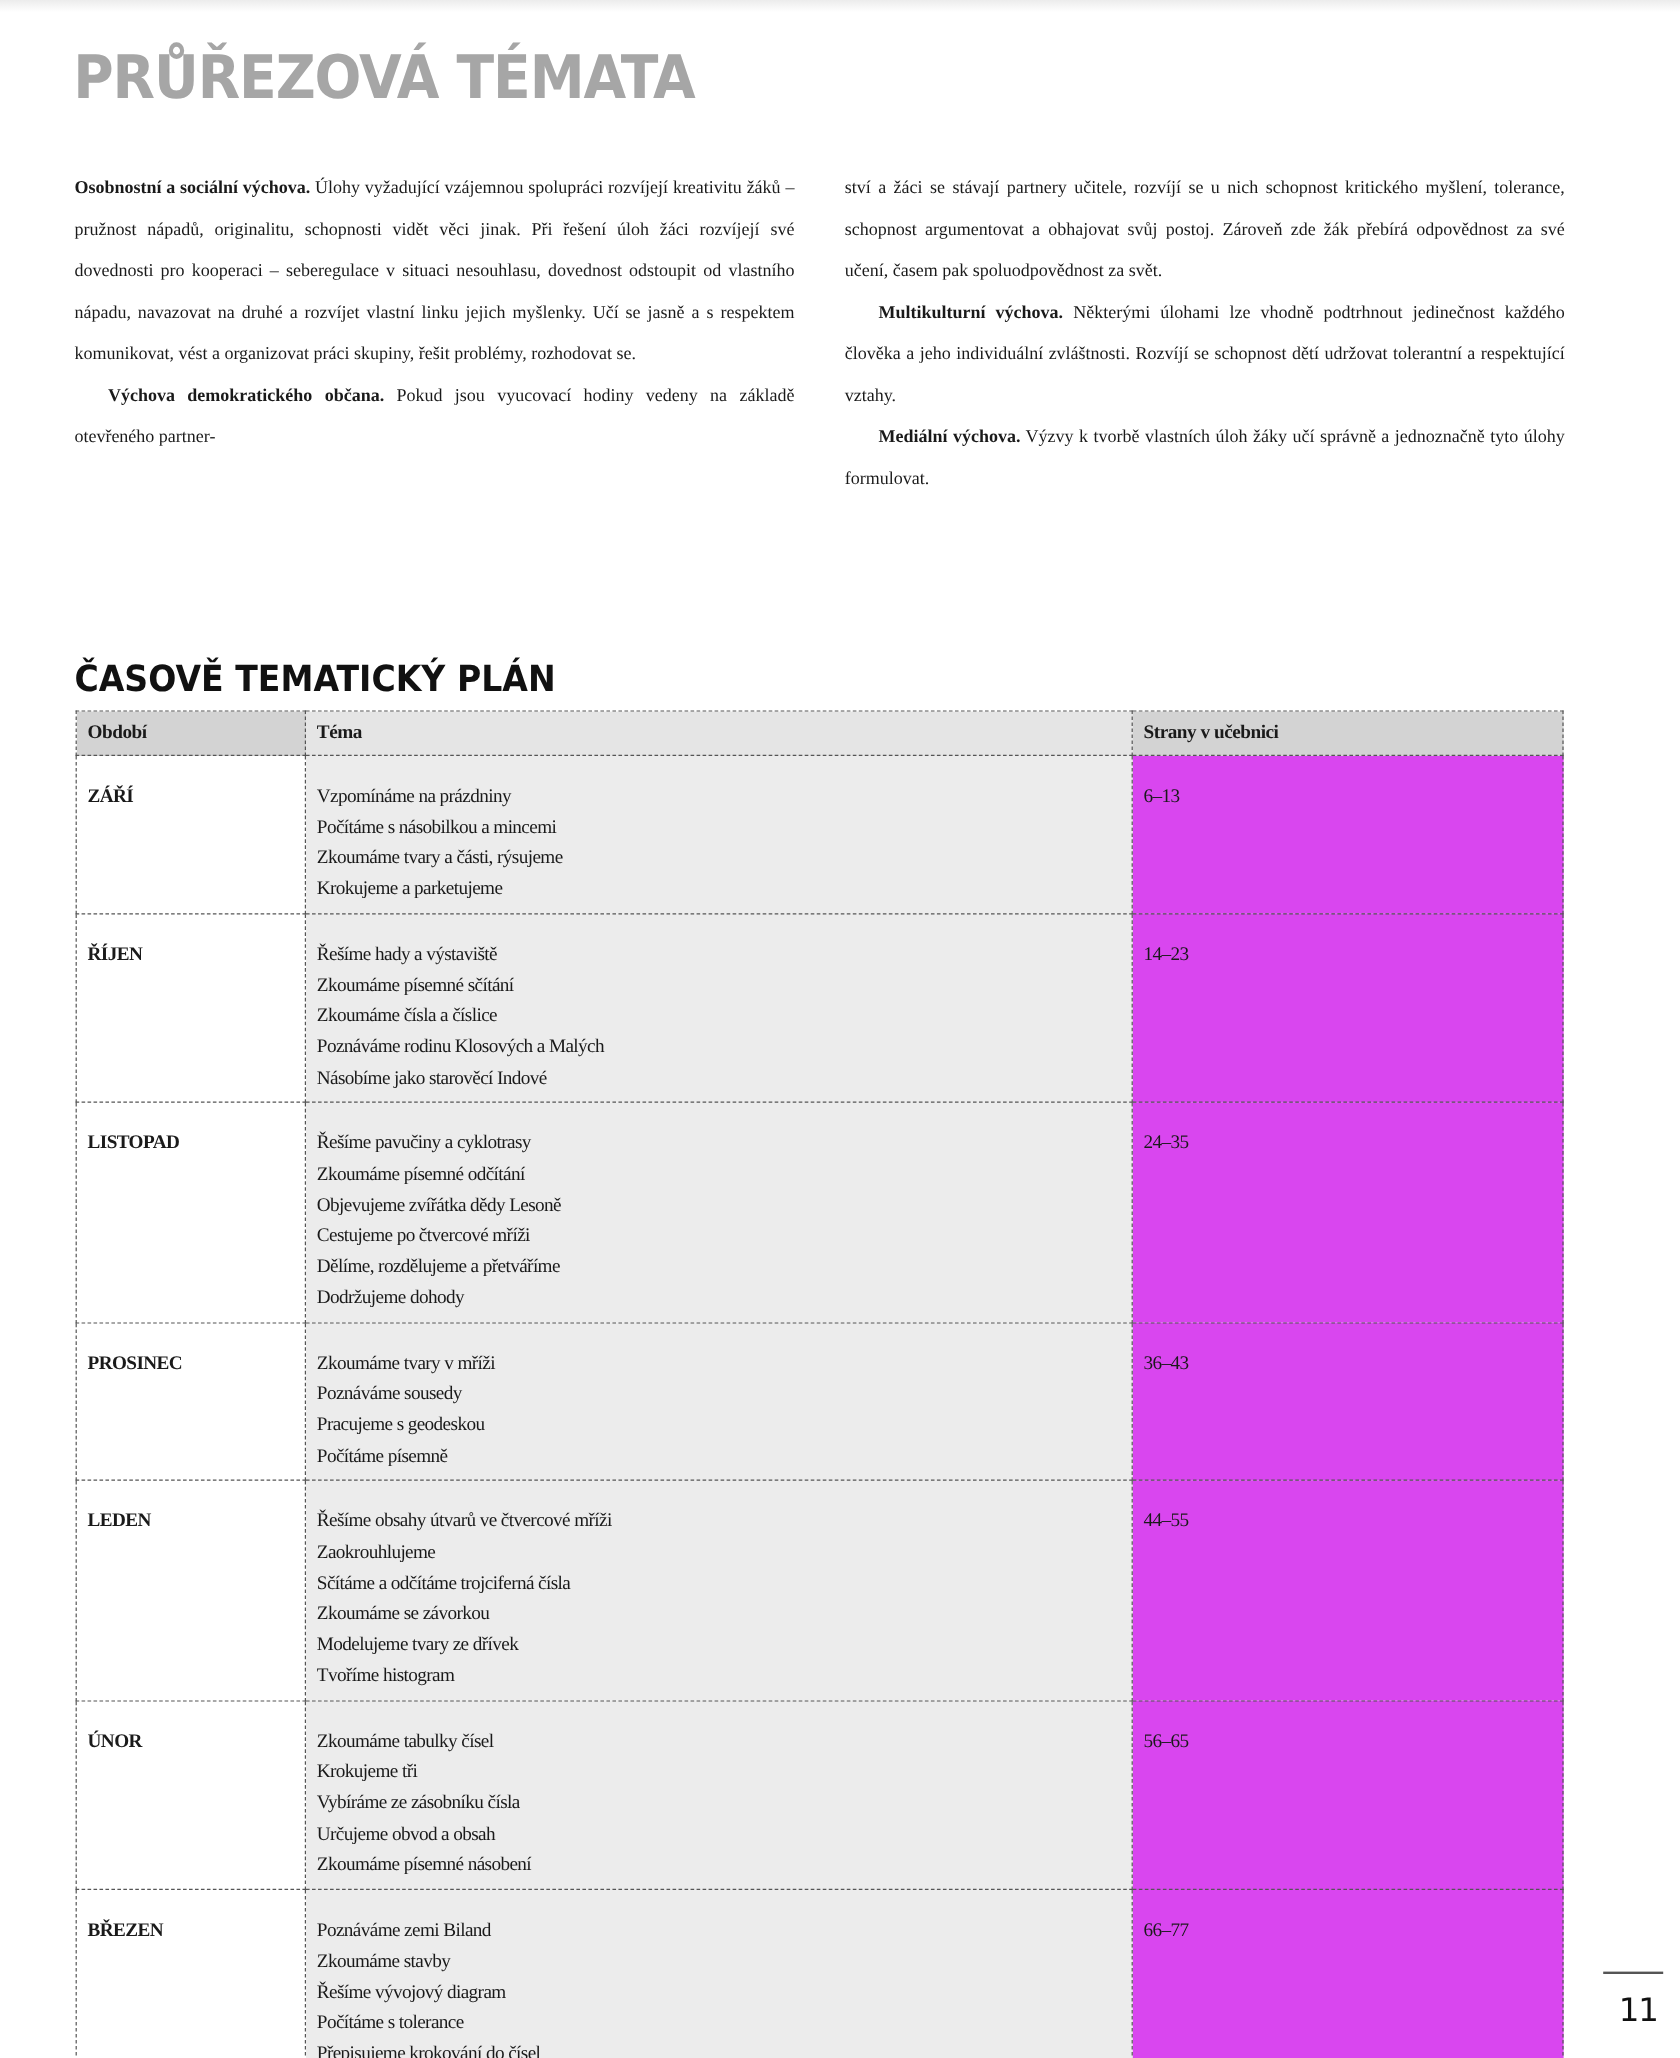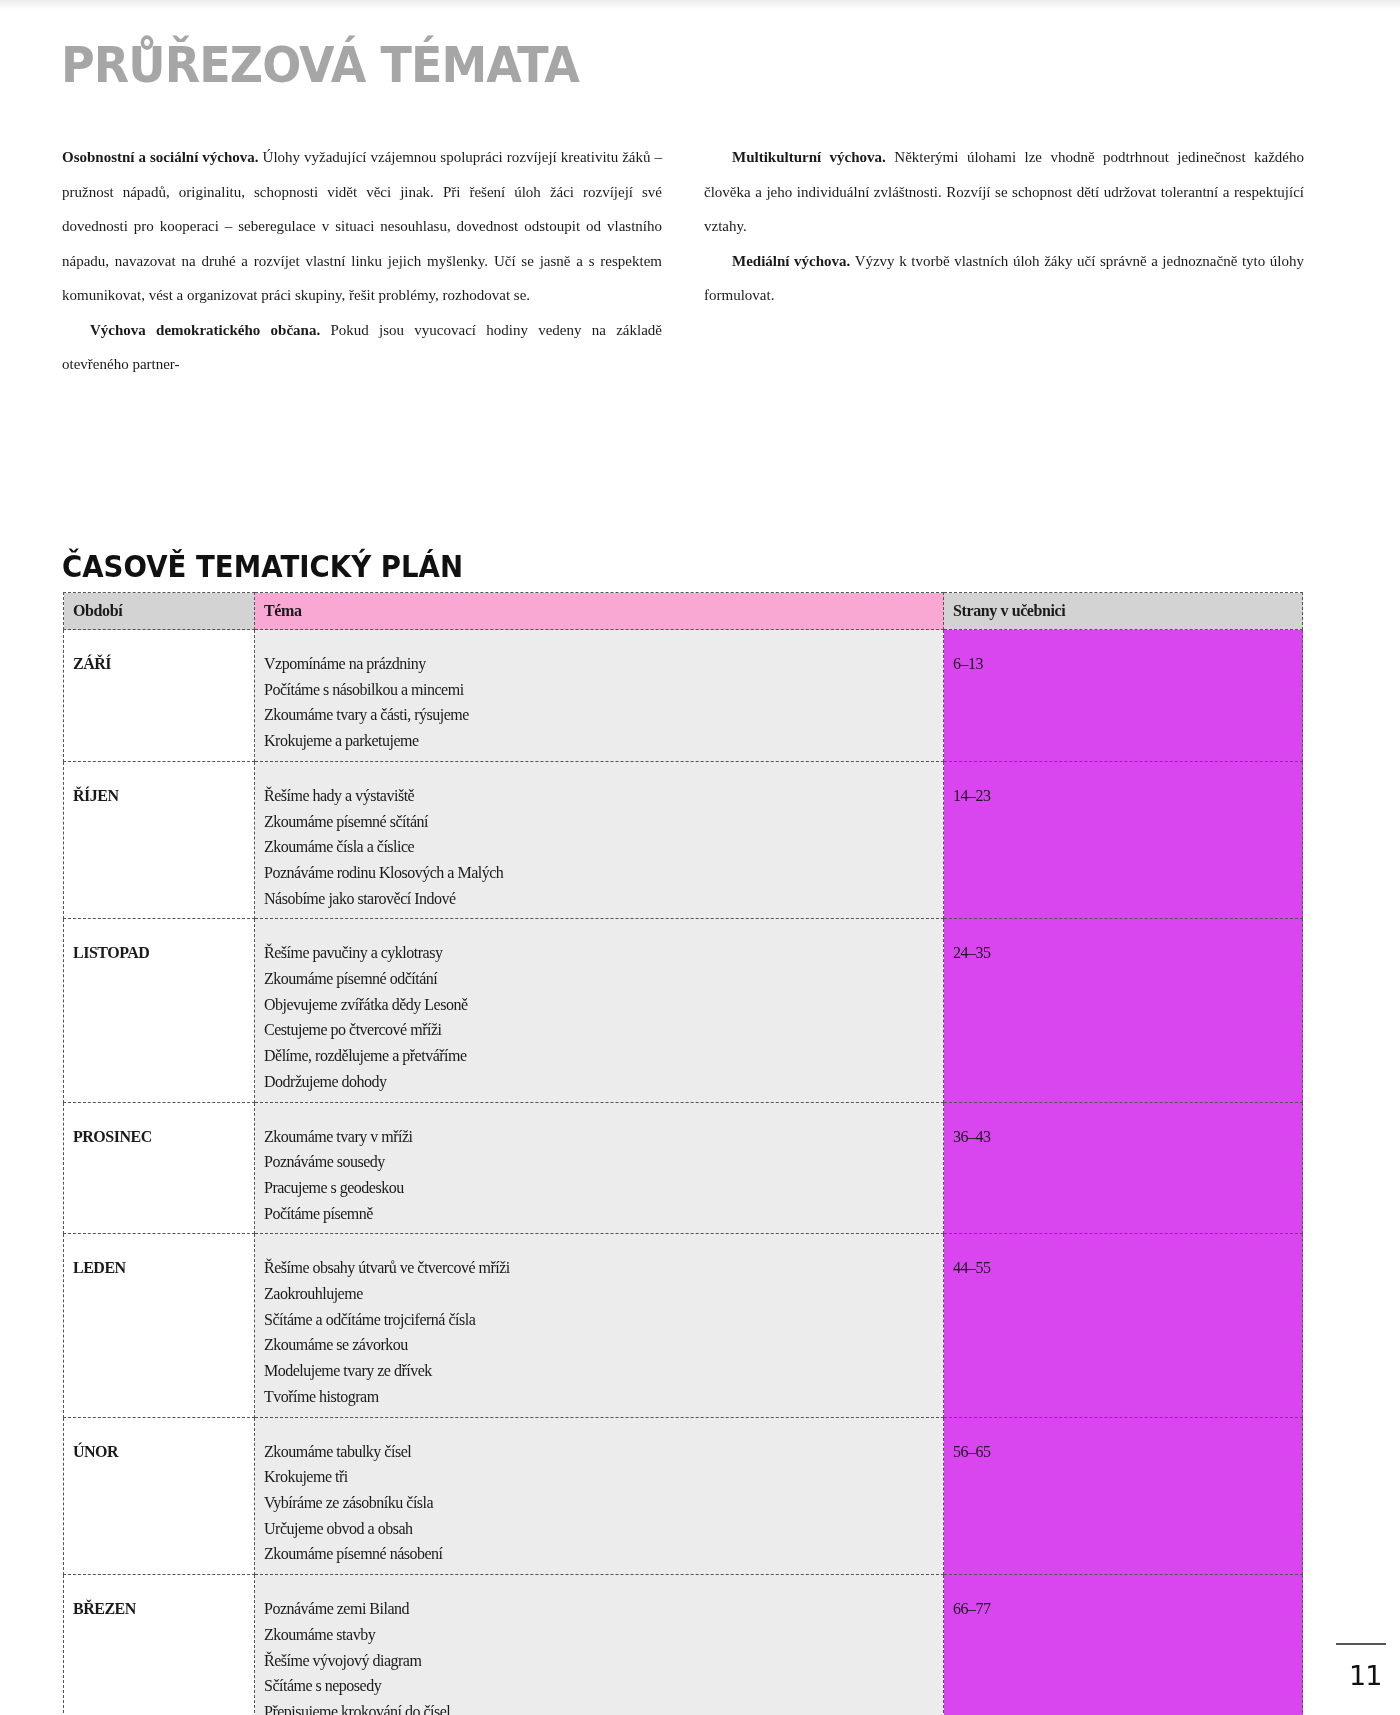--- a/index.html
+++ b/index.html
@@ -47,32 +47,33 @@
 <div class="topshade"></div>
 
 <h1 class="title">PRŮŘEZOVÁ TÉMATA</h1>
 
 <div class="cols">
   <div class="col">
     <p><b>Osobnostní a sociální výchova.</b><span> Úlohy vyžadující vzá­jemnou spolupráci rozvíjejí kreativitu žáků – pružnost nápadů, originalitu, schopnosti vidět věci jinak. Při ře­šení úloh žáci rozvíjejí své dovednosti pro kooperaci – seberegulace v situaci nesouhlasu, dovednost odstou­pit od vlastního nápadu, navazovat na druhé a rozvíjet vlastní linku jejich myšlenky. Učí se jasně a s respektem komunikovat, vést a organizovat práci skupiny, řešit problémy, rozhodovat se.</span></p>
     <p class="indent"><b>Výchova demokratického občana.</b><span id="demo-text"> Pokud jsou vy­ucovací hodiny vedeny na základě otevřeného partner-</span></p>
   </div>
   <div class="col">
+    <p id="demo-cont">ství a žáci se stávají partnery učitele, rozvíjí se u nich schopnost kritického myšlení, tolerance, schopnost ar­gumentovat a obhajovat svůj postoj. Zároveň zde žák přebírá odpovědnost za své učení, časem pak spoluod­povědnost za svět.</p>
     <p class="indent"><b>Multikulturní výchova.</b><span> Některými úlohami lze vhodně podtrhnout jedinečnost každého člověka a jeho individuální zvláštnosti. Rozvíjí se schopnost dětí udr­žovat tolerantní a respektující vztahy.</span></p>
     <p class="indent"><b>Mediální výchova.</b><span> Výzvy k tvorbě vlastních úloh žáky učí správně a jednoznačně tyto úlohy formulovat.</span></p>
   </div>
 </div>
 
 <h2 class="plan-title">ČASOVĚ TEMATICKÝ PLÁN</h2>
 
 <table class="plan">
   <thead>
     <tr>
       <th class="c-period">Období</th>
-      <th class="c-topic" style="background:#f9a8d4">Téma</th>
+      <th class="c-topic" style="background:#e5e5e5">Téma</th>
       <th class="c-pages" style="background:#d3d3d3">Strany v učebnici</th>
     </tr>
   </thead>
   <tbody id="plan-body">
       <tr>
         <td class="c-period">
           <span class="period-label">ZÁŘÍ</span>
         </td>
         <td class="c-topic">
           <span class="topic-line">Vzpomínáme na prázdniny</span>
@@ -161,21 +162,21 @@
         </td>
       </tr>
       <tr>
         <td class="c-period">
           <span class="period-label">BŘEZEN</span>
         </td>
         <td class="c-topic">
           <span class="topic-line">Poznáváme zemi Biland</span>
           <span class="topic-line">Zkoumáme stavby</span>
           <span class="topic-line">Řešíme vývojový diagram</span>
-          <span class="topic-line">Sčítáme s neposedy</span>
+          <span class="topic-line">Počítáme s tolerance</span>
           <span class="topic-line">Přepisujeme krokování do čísel</span>
           <span class="topic-line">Rýsujeme kružnice</span>
         </td>
         <td class="c-pages">
           <span class="pages-label">66–77</span>
         </td>
       </tr>
     </tbody>
 </table>
 

